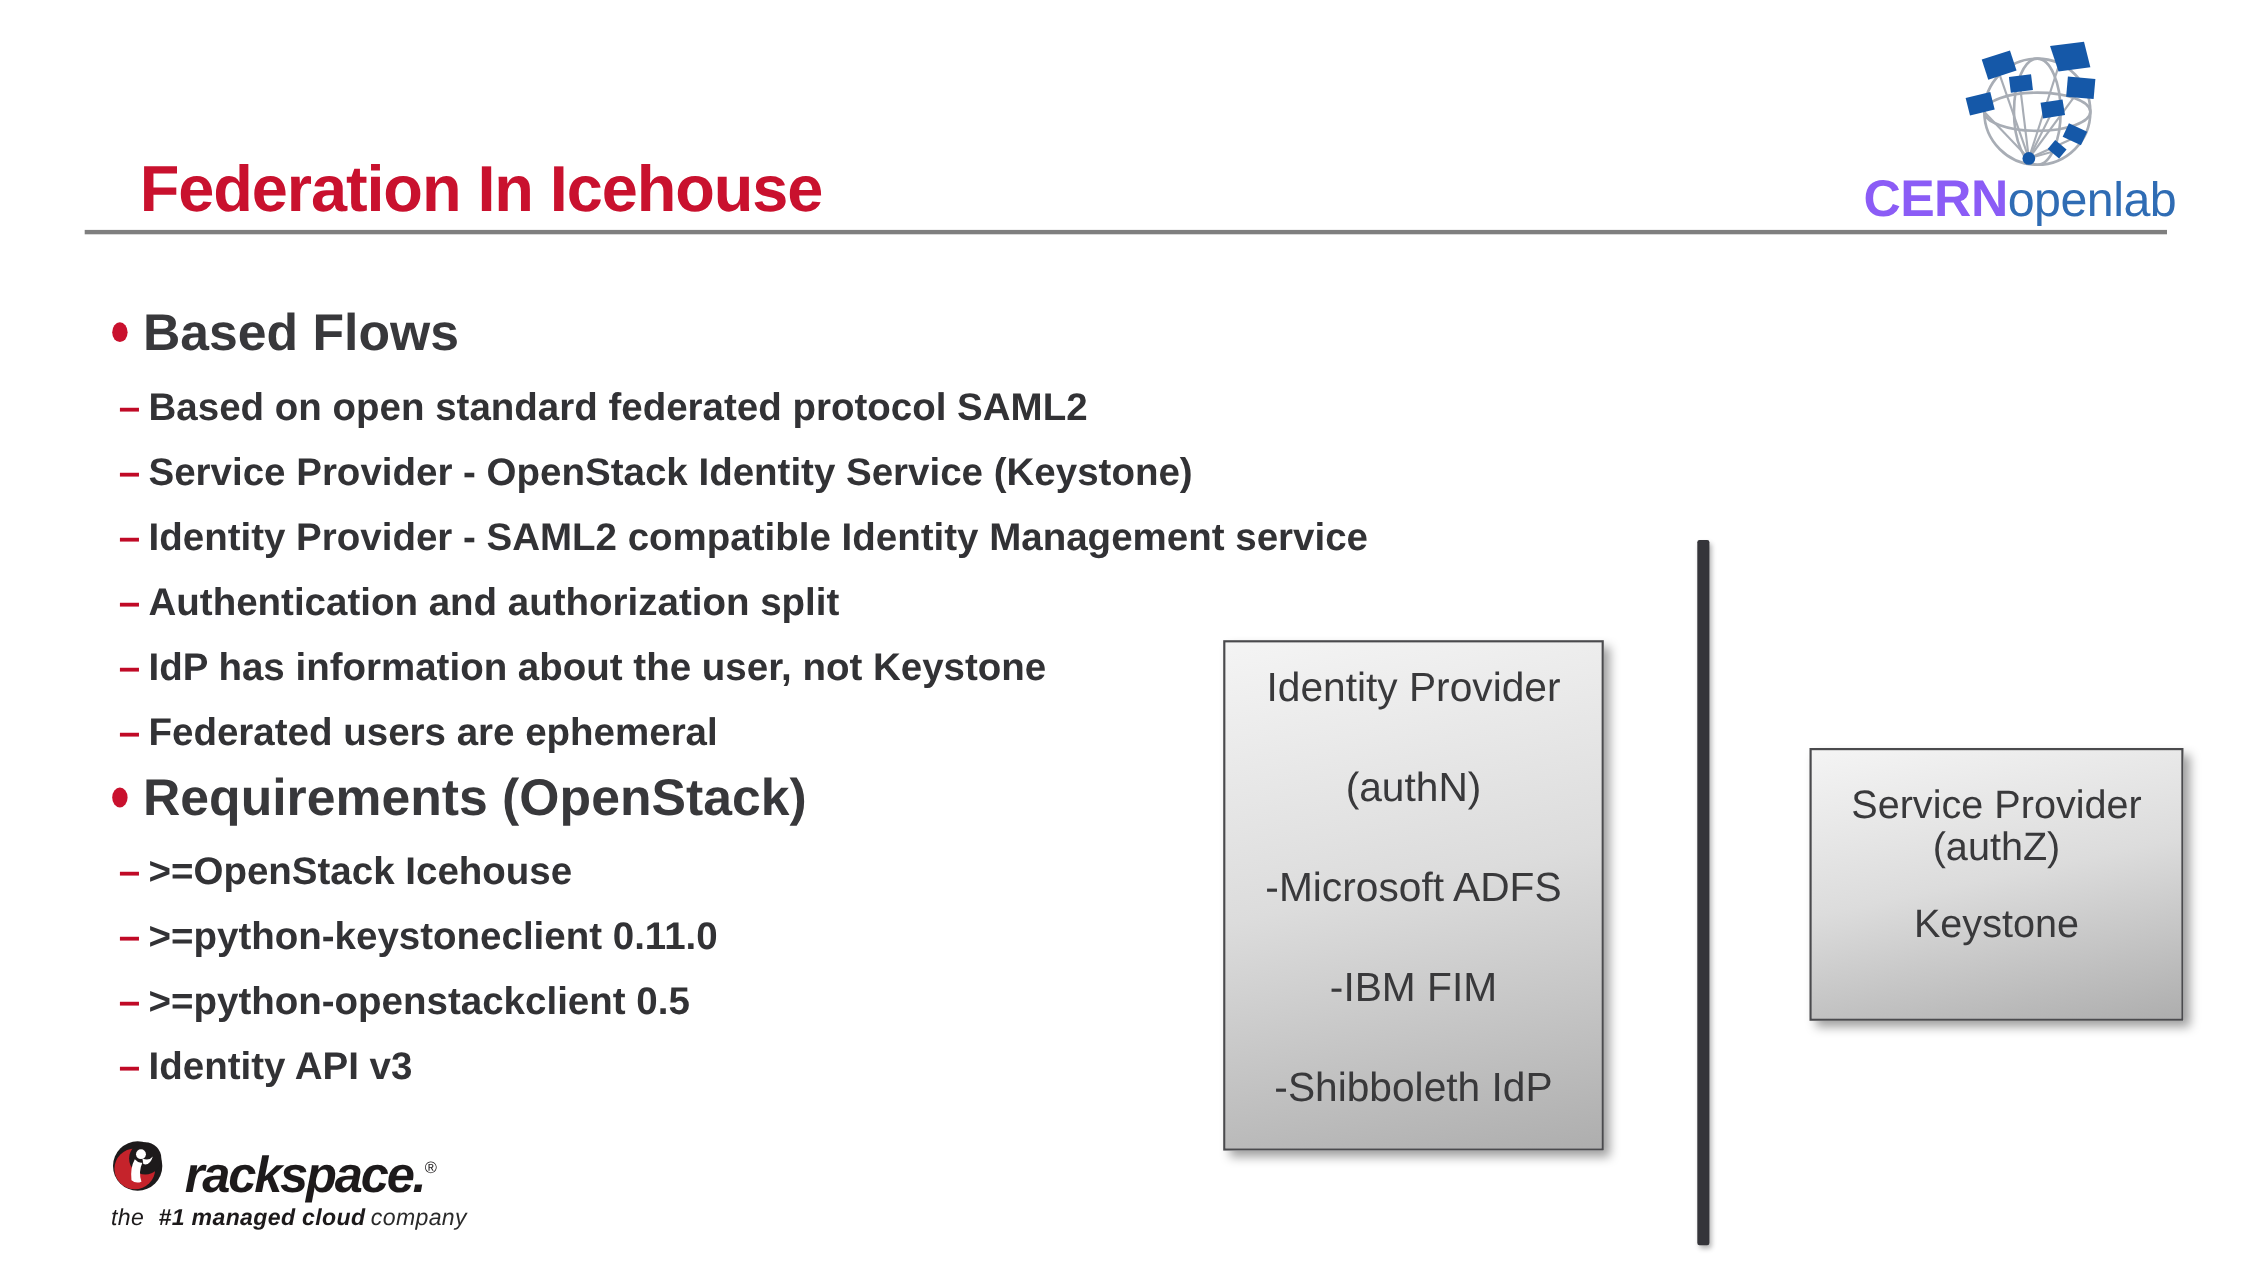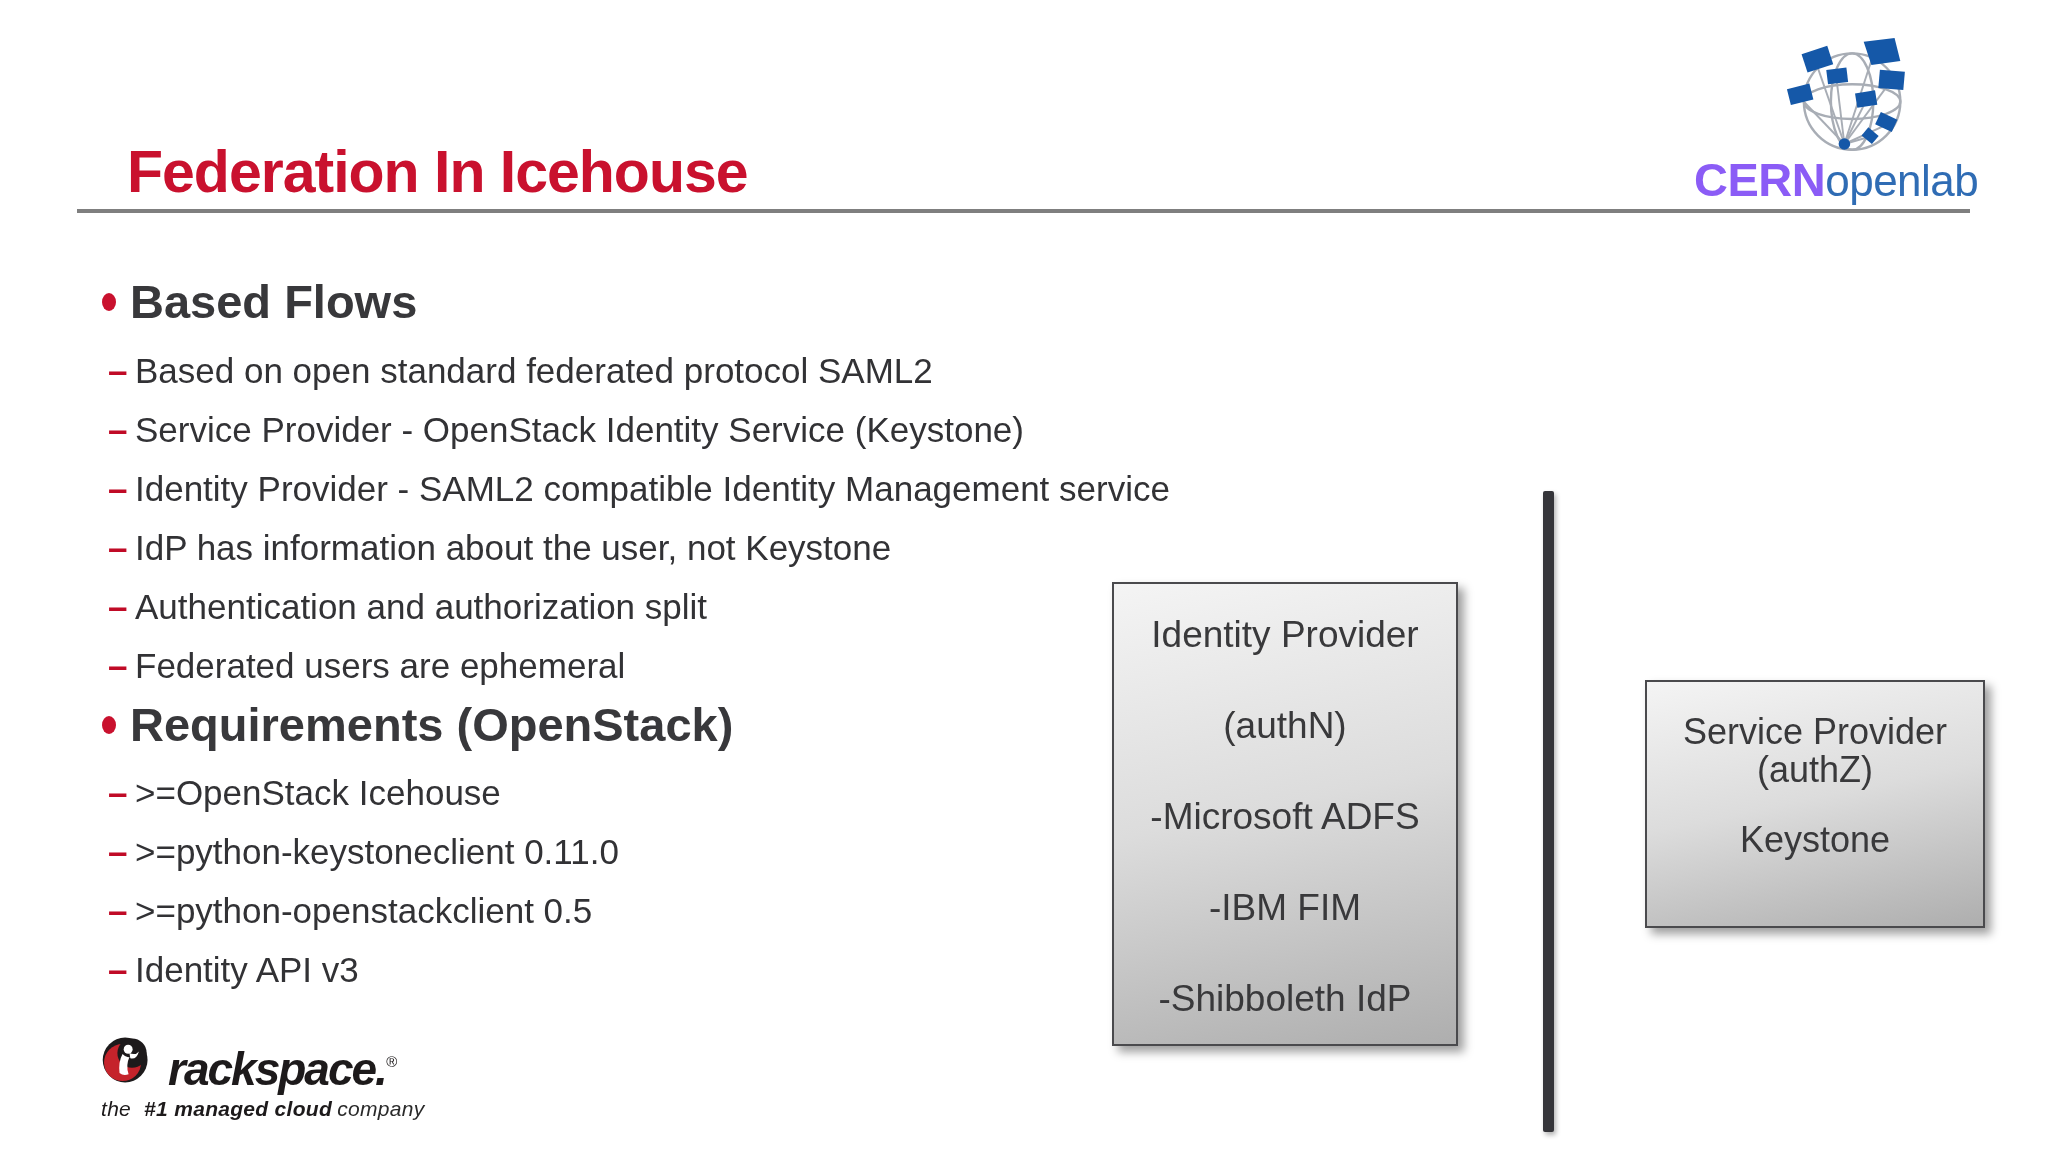--- a/index.html
+++ b/index.html
@@ -18,34 +18,34 @@
   .cern-brand{font-size:47px;font-weight:700;color:#8b5cf6;letter-spacing:-0.5px;}
   .cern-suffix{font-size:44px;font-weight:400;color:#2F6CB4;letter-spacing:-0.5px;}
 
   
   .h1{position:absolute;left:100px;padding-left:30px;font-size:47px;font-weight:700;
       color:#38383B;line-height:62px;white-space:nowrap;}
   .h1::before{content:"";position:absolute;left:2px;top:22px;width:14px;height:18px;
       border-radius:50%;background:#C9112E;}
   .h1a{top:271px;}
   .h1b{top:694px;}
-  ul.subs{position:absolute;left:100px;margin:0;padding:0;list-style:none;}
+  ul.subs{position:absolute;left:100px;margin:0;padding:0;list-style:none;font-weight:bold;}
   ul.subs.list-a{top:341px;}
   ul.subs.list-b{top:763px;}
   ul.subs li{position:relative;padding-left:35px;line-height:59px;font-size:35px;
       color:#323235;white-space:nowrap;}
   ul.subs li::before{content:"–";position:absolute;left:8px;top:0;color:#C00A26;
       font-weight:700;}
 
   
   .gbox{position:absolute;box-sizing:border-box;border:2px solid #4A4A4D;
       background:linear-gradient(168deg,#f4f4f4 0%,#dcdcdc 48%,#aeaeae 100%);
       box-shadow:6px 6px 9px rgba(0,0,0,0.38);
       display:flex;flex-direction:column;align-items:center;}
-  .idp-box{left:1112px;top:582px;width:346px;height:464px;padding-top:32px;row-gap:53px;}
+  .idp-box{left:1112px;top:582px;width:346px;height:464px;padding-top:22px;row-gap:53px;}
   .idp-box .bline{font-size:37px;line-height:38px;color:#39393B;white-space:nowrap;}
   .sp-box{left:1645px;top:680px;width:340px;height:248px;padding-top:31px;}
   .sp-box .bline{font-size:36px;line-height:38px;color:#39393B;white-space:nowrap;}
   .sp-box .bline.keystone{margin-top:32px;}
 
   .vdivider{position:absolute;left:1543px;top:491px;width:11px;height:641px;
       background:#35353A;border-radius:2px;box-shadow:2px 3px 5px rgba(0,0,0,0.3);}
 
   
   .rackspace{position:absolute;left:101px;top:1034px;}
@@ -99,22 +99,22 @@
     <div class="cern-word">
       <span class="cern-brand">CERN</span><span class="cern-suffix">openlab</span>
     </div>
   </div>
 
   <div class="h1 h1a">Based Flows</div>
   <ul class="subs list-a">
     <li>Based on open standard federated protocol SAML2</li>
     <li>Service Provider - OpenStack Identity Service (Keystone)</li>
     <li>Identity Provider - SAML2 compatible Identity Management service</li>
+    <li>Authentication and authorization split</li>
     <li>IdP has information about the user, not Keystone</li>
-    <li>Authentication and authorization split</li>
     <li>Federated users are ephemeral</li>
   </ul>
 
   <div class="h1 h1b">Requirements (OpenStack)</div>
   <ul class="subs list-b">
     <li>&gt;=OpenStack Icehouse</li>
     <li>&gt;=python-keystoneclient 0.11.0</li>
     <li>&gt;=python-openstackclient 0.5</li>
     <li>Identity API v3</li>
   </ul>

